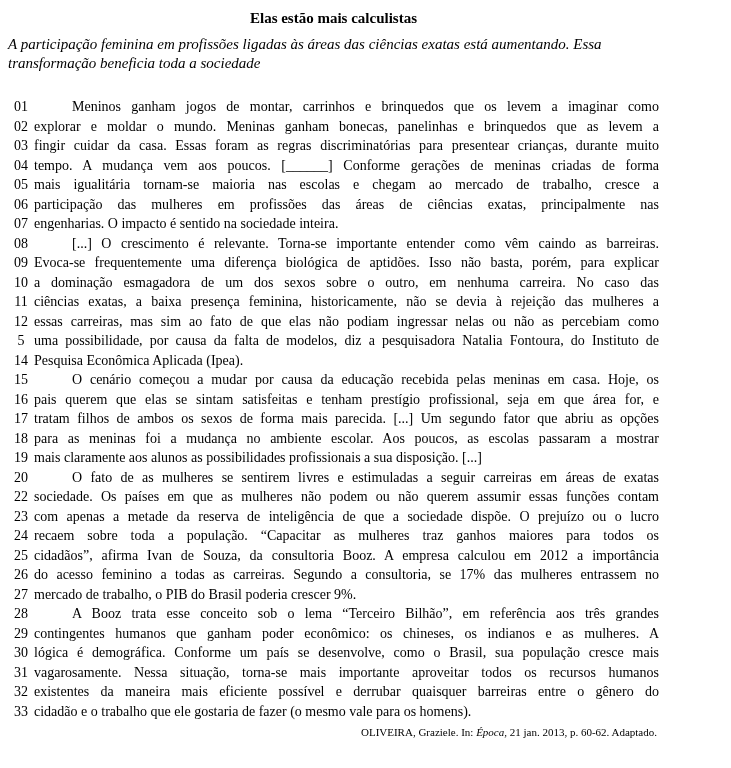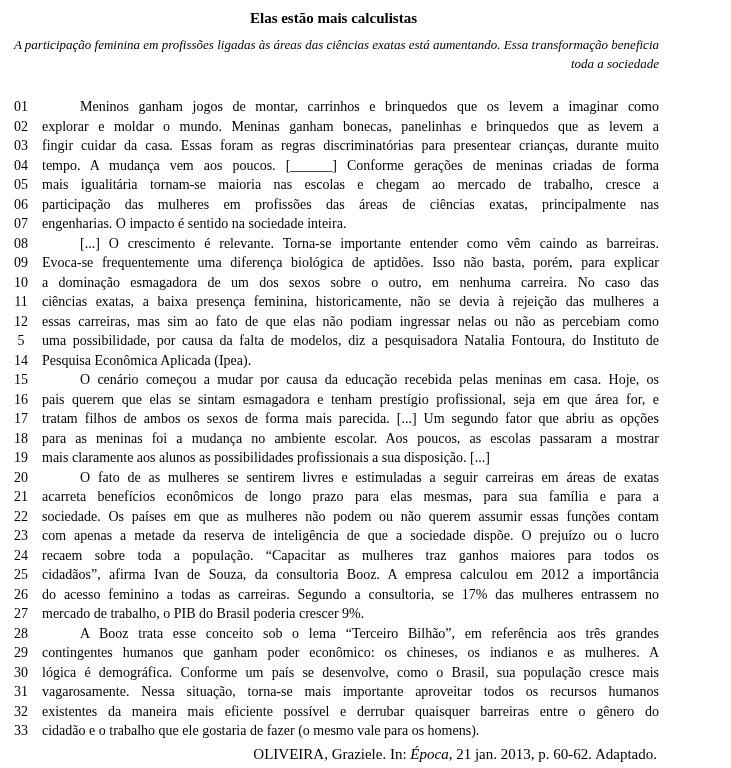--- a/index.html
+++ b/index.html
@@ -15,48 +15,48 @@
     min-height: 768px;
     padding: 6px 8px 22px 8px;
   }
   .title {
     text-align: center;
     font-size: 15px;
     font-weight: bold;
     margin: 4px 0 8px 0;
   }
   .subtitle {
-    text-align: right;
+    text-align: left;
     font-style: italic;
-    font-size: 13px;
+    font-size: 15px;
     line-height: 19px;
     max-width: 652px;
     margin: 0 auto 24px auto;
   }
   .text-body { width: 100%; }
   .line {
     display: flex;
     font-size: 14px;
     line-height: 19.5px;
   }
   .num {
     flex: 0 0 26px;
     text-align: center;
   }
   .txt {
     flex: 1;
-    margin-left: 8px;
+    margin-left: 0;
     text-align: justify;
     text-align-last: justify;
   }
   .line.p-start .txt { text-indent: 38px; }
   .line.p-end .txt { text-align-last: left; }
   .citation {
     text-align: right;
-    font-size: 15px;
+    font-size: 11px;
     margin: 5px 2px 0 0;
   }
   .ital { font-style: italic; }
 </style>
 </head>
 <body>
 
 <div class="page">
 
   <h1 class="title">Elas estão mais calculistas</h1>
@@ -119,43 +119,39 @@
       <div class="line p-end">
       <span class="num">14</span>
       <span class="txt">Pesquisa Econômica Aplicada (Ipea).</span>
     </div>
       <div class="line p-start">
       <span class="num">15</span>
       <span class="txt">O cenário começou a mudar por causa da educação recebida pelas meninas em casa. Hoje, os</span>
     </div>
       <div class="line">
       <span class="num">16</span>
-      <span class="txt">pais querem que elas se sintam esmagadora e tenham prestígio profissional, seja em que área for, e</span>
+      <span class="txt">pais querem que elas se sintam satisfeitas e tenham prestígio profissional, seja em que área for, e</span>
     </div>
       <div class="line">
       <span class="num">17</span>
       <span class="txt">tratam filhos de ambos os sexos de forma mais parecida. [...] Um segundo fator que abriu as opções</span>
     </div>
       <div class="line">
       <span class="num">18</span>
       <span class="txt">para as meninas foi a mudança no ambiente escolar. Aos poucos, as escolas passaram a mostrar</span>
     </div>
       <div class="line p-end">
       <span class="num">19</span>
       <span class="txt">mais claramente aos alunos as possibilidades profissionais a sua disposição. [...]</span>
     </div>
       <div class="line p-start">
       <span class="num">20</span>
       <span class="txt">O fato de as mulheres se sentirem livres e estimuladas a seguir carreiras em áreas de exatas</span>
     </div>
       <div class="line">
-      <span class="num">21</span>
-      <span class="txt">acarreta benefícios econômicos de longo prazo para elas mesmas, para sua família e para a</span>
-    </div>
-      <div class="line">
       <span class="num">22</span>
       <span class="txt">sociedade. Os países em que as mulheres não podem ou não querem assumir essas funções contam</span>
     </div>
       <div class="line">
       <span class="num">23</span>
       <span class="txt">com apenas a metade da reserva de inteligência de que a sociedade dispõe. O prejuízo ou o lucro</span>
     </div>
       <div class="line">
       <span class="num">24</span>
       <span class="txt">recaem sobre toda a população. “Capacitar as mulheres traz ganhos maiores para todos os</span>

